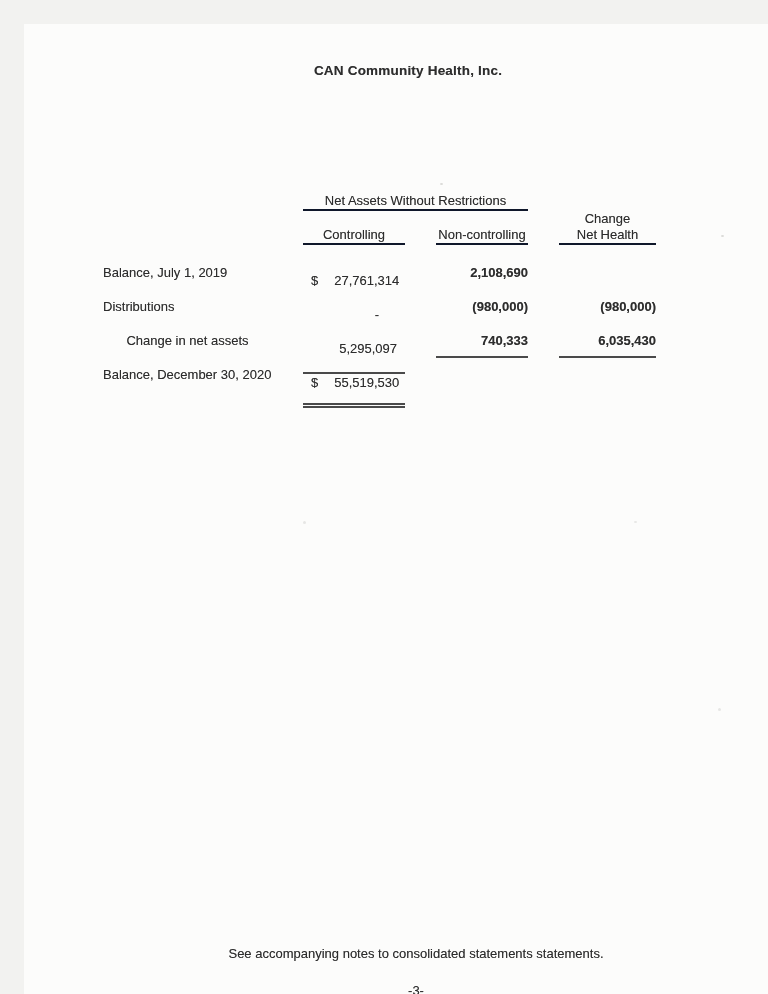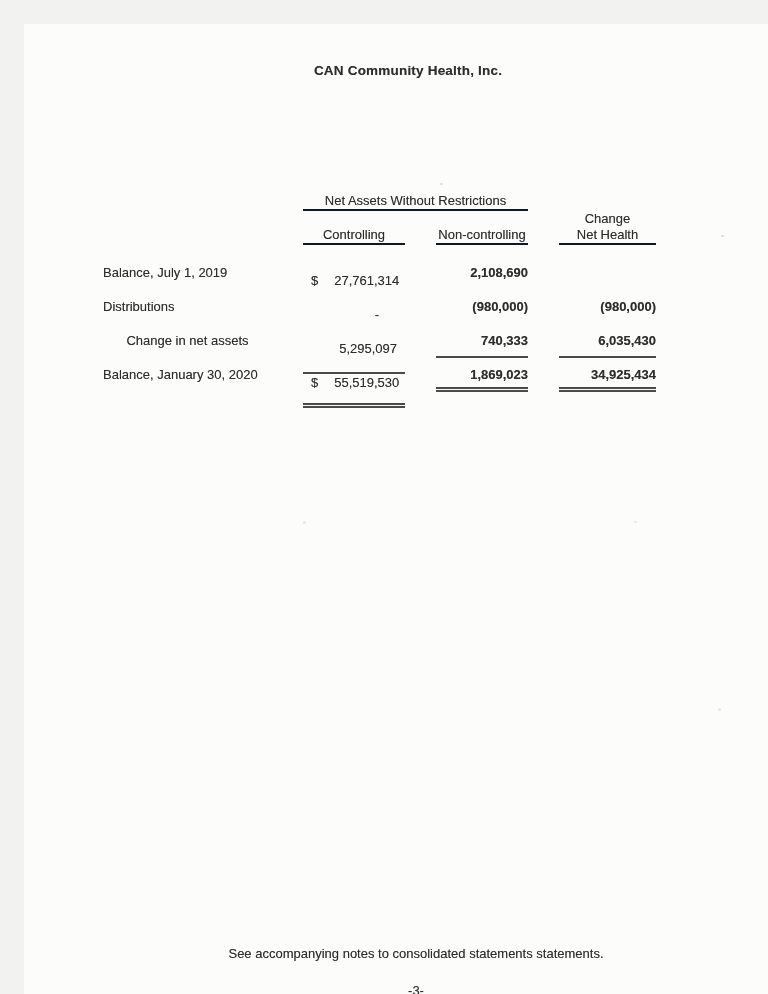--- a/index.html
+++ b/index.html
@@ -105,27 +105,25 @@
     <div class="cell r5 c4 data-cell num">(980,000)</div>
 
     <div class="cell r6 c1 data-cell">Change in net assets</div>
     <div class="cell r6 c2 data-cell money uline">
       <span></span>
       <span>5,295,097</span>
     </div>
     <div class="cell r6 c3 data-cell num uline">740,333</div>
     <div class="cell r6 c4 data-cell num uline">6,035,430</div>
 
-    <div class="cell r7 c1 data-cell">Balance, January 30, 2020</div>
+    <div class="cell r7 c1 data-cell">Balance, December 30, 2020</div>
     <div class="cell r7 c2 data-cell money dline">
       <span>$</span>
       <span>55,519,530</span>
     </div>
-    <div class="cell r7 c3 data-cell num dline">1,869,023</div>
-    <div class="cell r7 c4 data-cell num dline">34,925,434</div>
 
   </div>
 
   <div class="foot-note">See accompanying notes to consolidated statements statements.</div>
   <div class="page-num">-3-</div>
 
   <span class="speck s1"></span>
   <span class="speck s2"></span>
   <span class="speck s3"></span>
   <span class="speck s4"></span>

